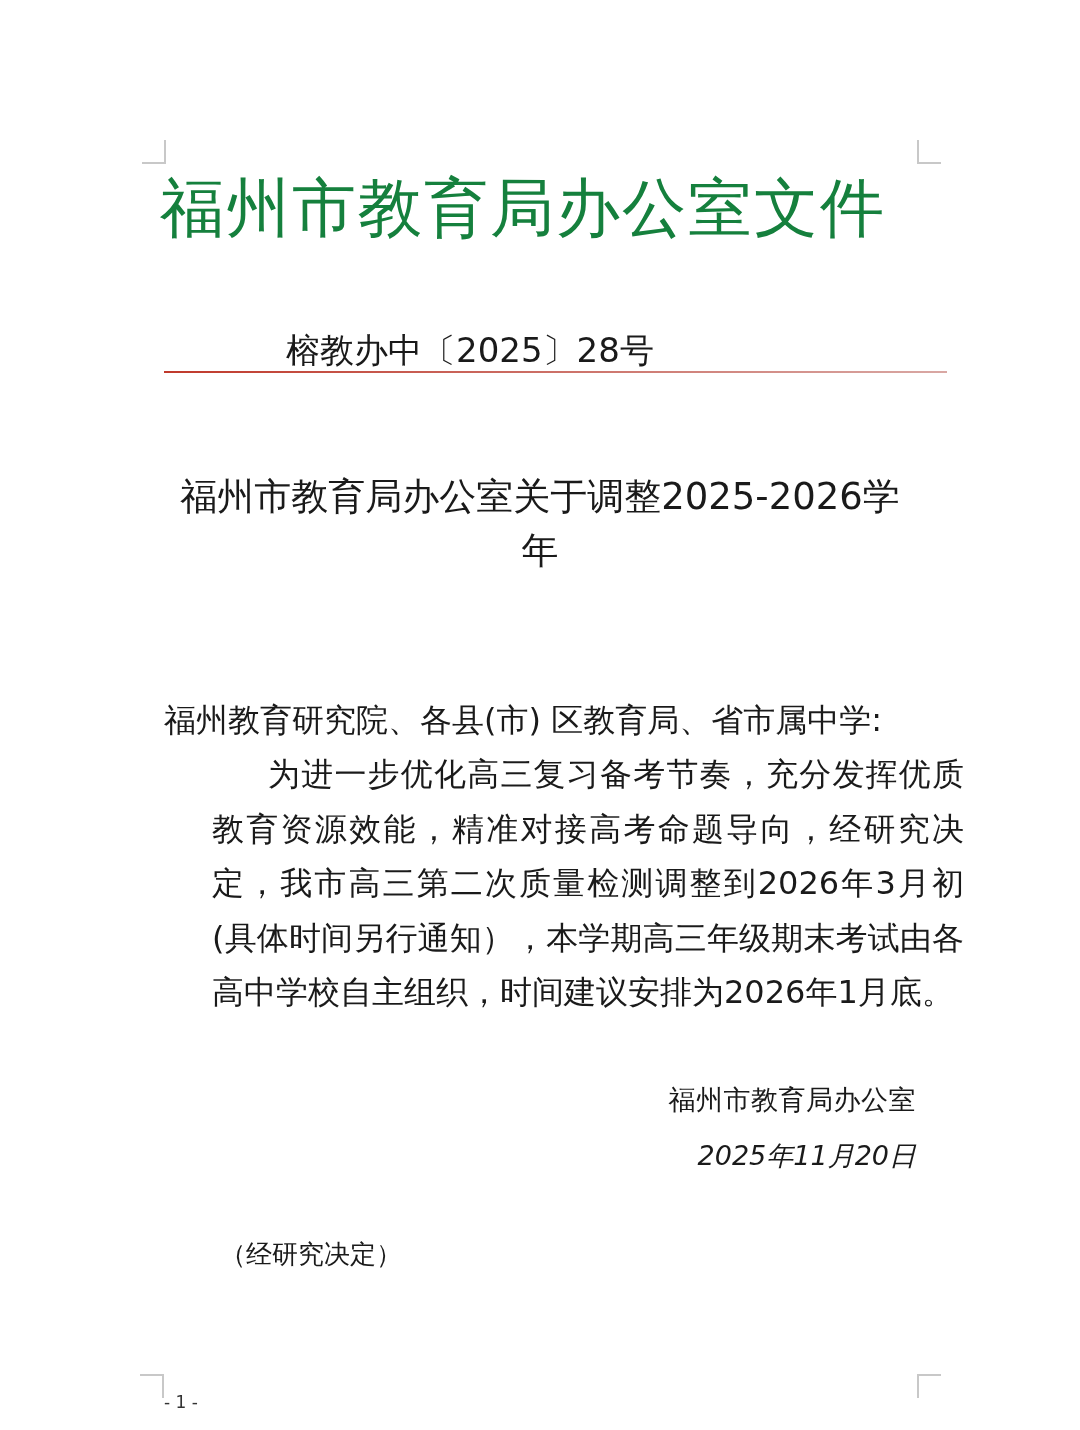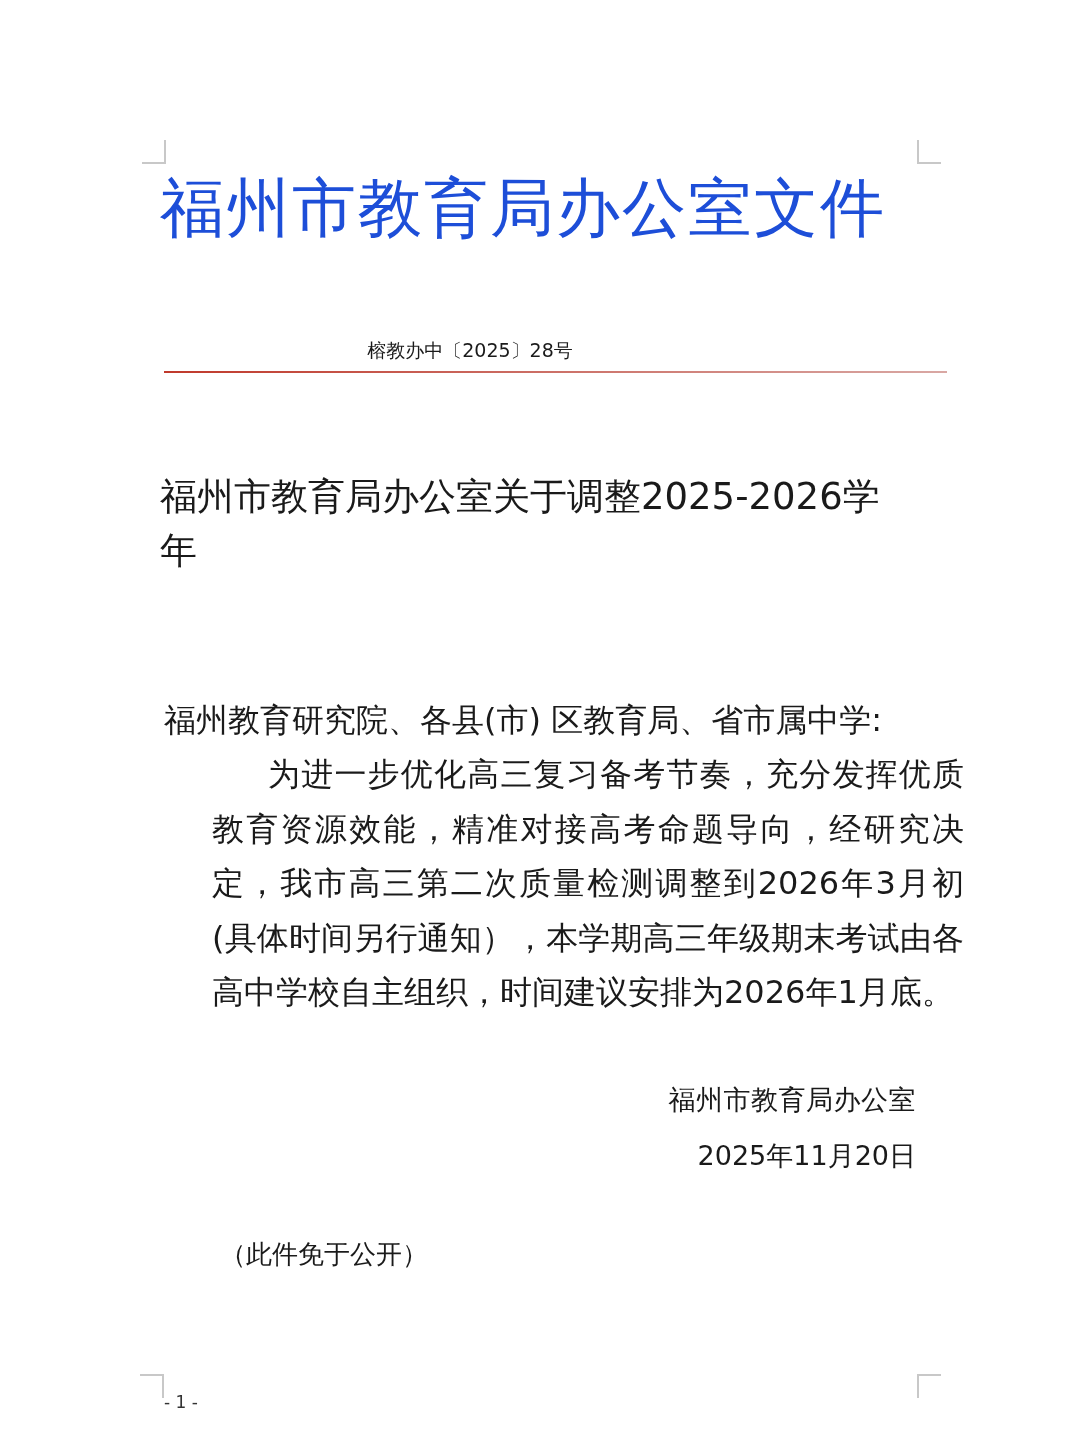--- a/index.html
+++ b/index.html
@@ -5,34 +5,34 @@
   html, body { margin: 0; padding: 0; background: #ffffff; }
   body { width: 1080px; height: 1430px; position: relative; overflow: hidden;
          font-family: "DejaVu Sans", "Liberation Sans", sans-serif; color: #1a1a1a; }
   .corner { position: absolute; width: 22px; height: 22px; border-color: #c8c8c8; border-style: solid; border-width: 0; }
   .corner.tl { left: 142px; top: 140px; border-right-width: 2px; border-bottom-width: 2px; }
   .corner.tr { left: 917px; top: 140px; border-left-width: 2px; border-bottom-width: 2px; }
   .corner.bl { left: 140px; top: 1374px; border-right-width: 2px; border-top-width: 2px; }
   .corner.br { left: 917px; top: 1374px; border-left-width: 2px; border-top-width: 2px; }
 
   .red-head { position: absolute; left: 160px; top: 163px; width: 740px; font-size: 64px; line-height: 90px;
-              color: #1d4ed8; letter-spacing: 2px; font-weight: normal; white-space: nowrap; }
-  .doc-no { position: absolute; left: 0; width: 940px; top: 330px; text-align: center; font-size: 19px; line-height: 40px; }
+              color: #15803d; letter-spacing: 2px; font-weight: normal; white-space: nowrap; }
+  .doc-no { position: absolute; left: 0; width: 940px; top: 330px; text-align: center; font-size: 34px; line-height: 40px; }
   .red-rule { position: absolute; left: 164px; top: 371px; width: 783px; height: 2px;
               background: linear-gradient(to right, #c0392b, #d9a8a4); }
 
-  .title { position: absolute; left: 160px; width: 760px; top: 470px; text-align: left; font-size: 37px; line-height: 54px; }
+  .title { position: absolute; left: 160px; width: 760px; top: 470px; text-align: center; font-size: 37px; line-height: 54px; }
 
   .body-text { position: absolute; left: 164px; width: 752px; font-size: 32px; line-height: 54.5px; }
   .salutation { top: 693px; }
   .para { top: 747px; text-indent: 56px; text-align: justify; margin-left: 48px; }
 
   .sign { position: absolute; right: 164px; font-size: 27px; line-height: 40px; text-align: right; white-space: nowrap; }
   .sign.org { top: 1080px; letter-spacing: 0.5px; }
-  .sign.date { top: 1136px; }
+  .sign.date { top: 1136px; font-style: italic; }
 
   .note { position: absolute; left: 220px; top: 1234px; font-size: 26px; line-height: 40px; }
 
   .page-num { position: absolute; left: 164px; top: 1392px; font-size: 17px; color: #333; line-height: 20px; }
 </style>
 </head>
 <body>
 
 <div class="corner tl"></div>
 <div class="corner tr"></div>
@@ -46,17 +46,17 @@
   <div>福州市教育局办公室关于调整2025-2026学</div>
   <div>年</div>
 </div>
 
 <div class="body-text salutation">福州教育研究院、各县(市) 区教育局、省市属中学:</div>
 <div class="body-text para">为进一步优化高三复习备考节奏，充分发挥优质教育资源效能，精准对接高考命题导向，经研究决定，我市高三第二次质量检测调整到2026年3月初(具体时间另行通知），本学期高三年级期末考试由各高中学校自主组织，时间建议安排为2026年1月底。</div>
 
 <div class="sign org">福州市教育局办公室</div>
 <div class="sign date">2025年11月20日</div>
 
-<div class="note">（此件免于公开）</div>
+<div class="note">（经研究决定）</div>
 
 <div class="corner bl"></div>
 <div class="corner br"></div>
 <div class="page-num">- 1 -</div>
 
 </body></html>

